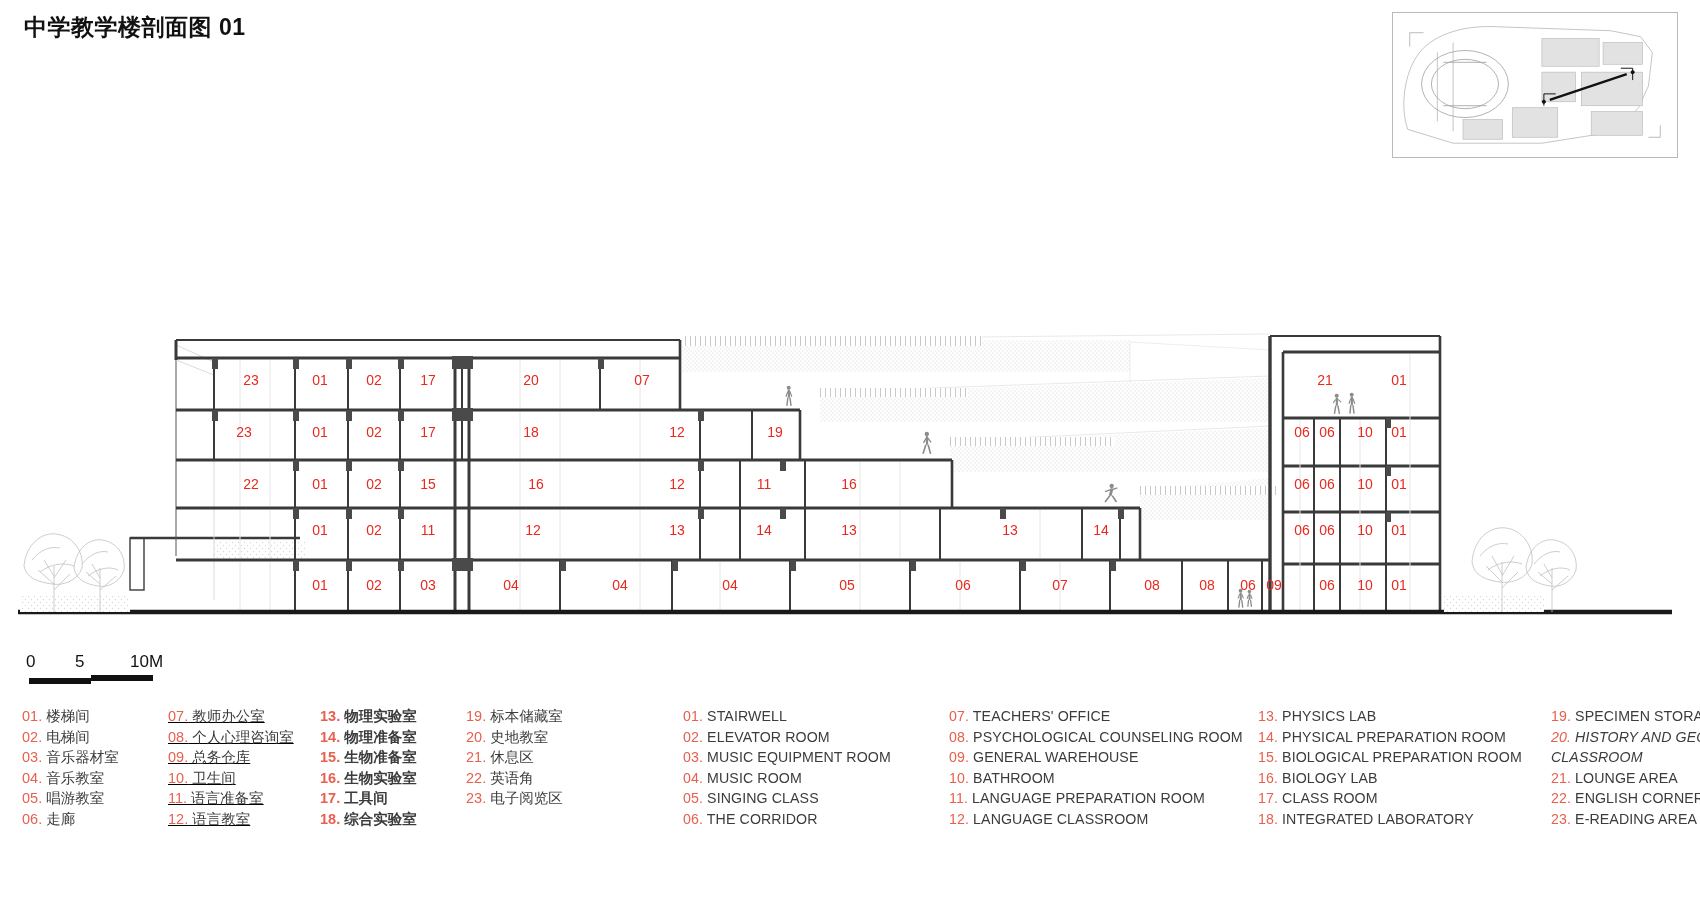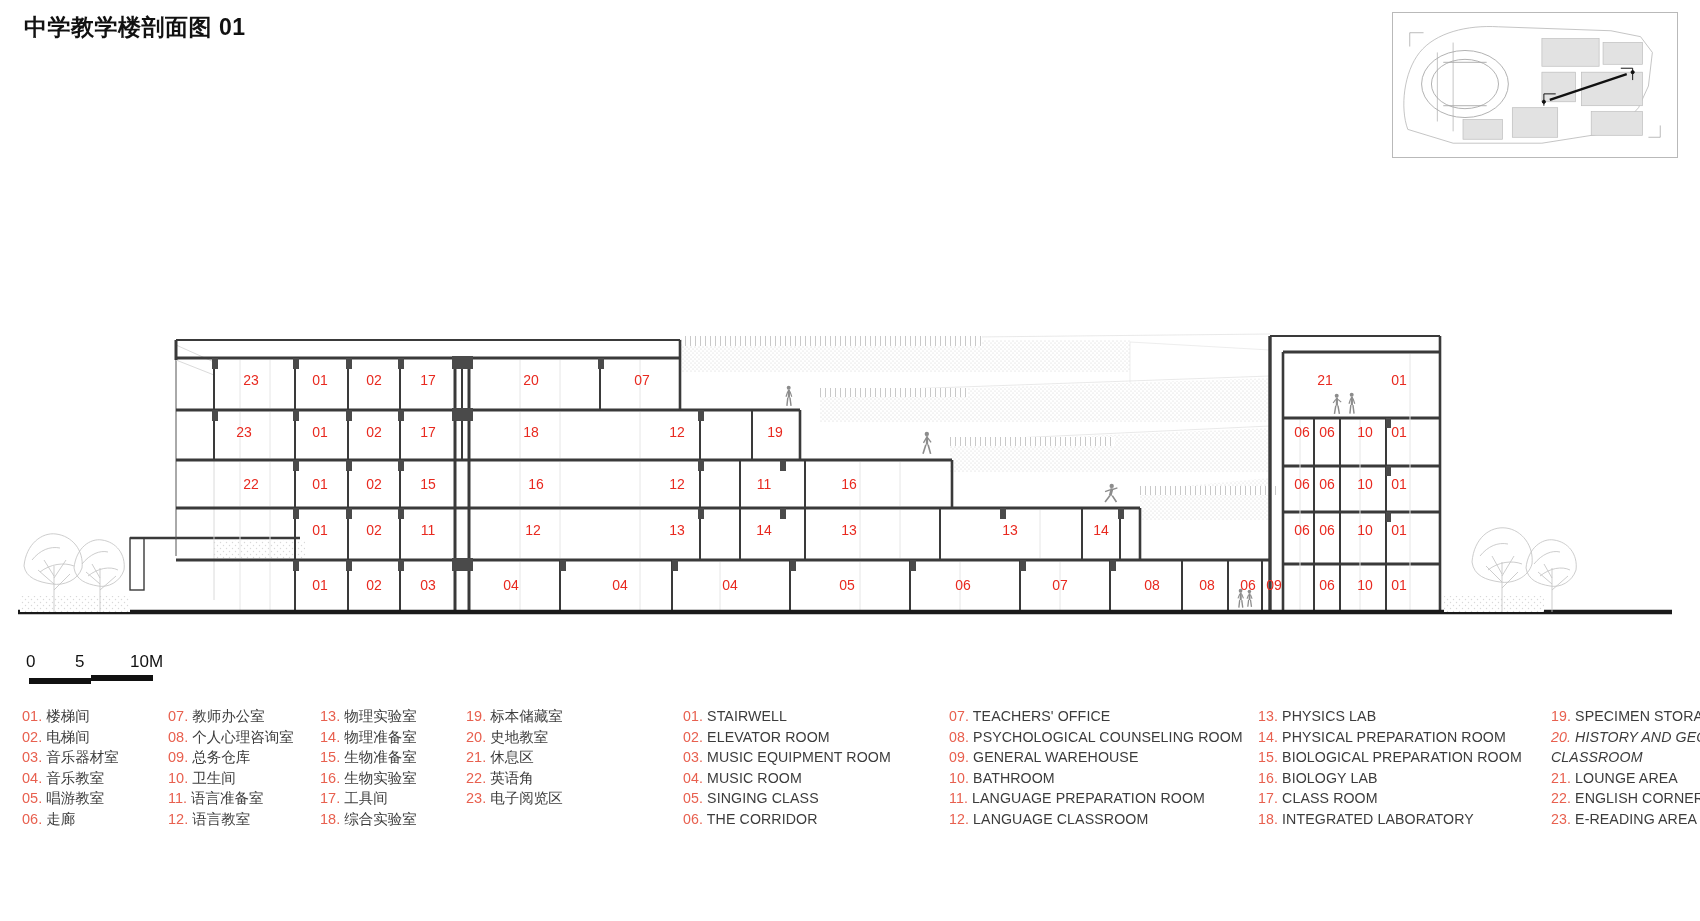--- a/index.html
+++ b/index.html
@@ -57,22 +57,22 @@
   .legend .item{
     white-space:nowrap;
     line-height:20.6px;
     font-size:14.5px;
     color:#3c3c3c;
   }
   .legend .num{color:#e8604f;}
   #legend-cn{left:22px;top:706px;}
   #legend-cn .col{width:146px;}
   #legend-cn .item{font-size:14.5px;}
-  #legend-cn .col:nth-child(2){width:152px;}
-  #legend-cn .col:nth-child(3){width:146px;}
+  #legend-cn .col:nth-child(2){width:152px;text-decoration:underline;}
+  #legend-cn .col:nth-child(3){width:146px;font-weight:bold;}
   #legend-en{left:640px;top:706px;}
   #legend-en .item{font-size:14.2px;letter-spacing:.1px;}
   #legend-en .col{width:223px;margin-left:43px;}
   #legend-en .col:nth-child(2){width:266px;}
   #legend-en .col:nth-child(3){width:250px;}
   #legend-en .col:nth-child(4){width:230px;}
   #legend-en .item.wrap{white-space:normal;width:218px;line-height:20.6px;font-style:italic;}
 </style>
 </head>
 <body>

